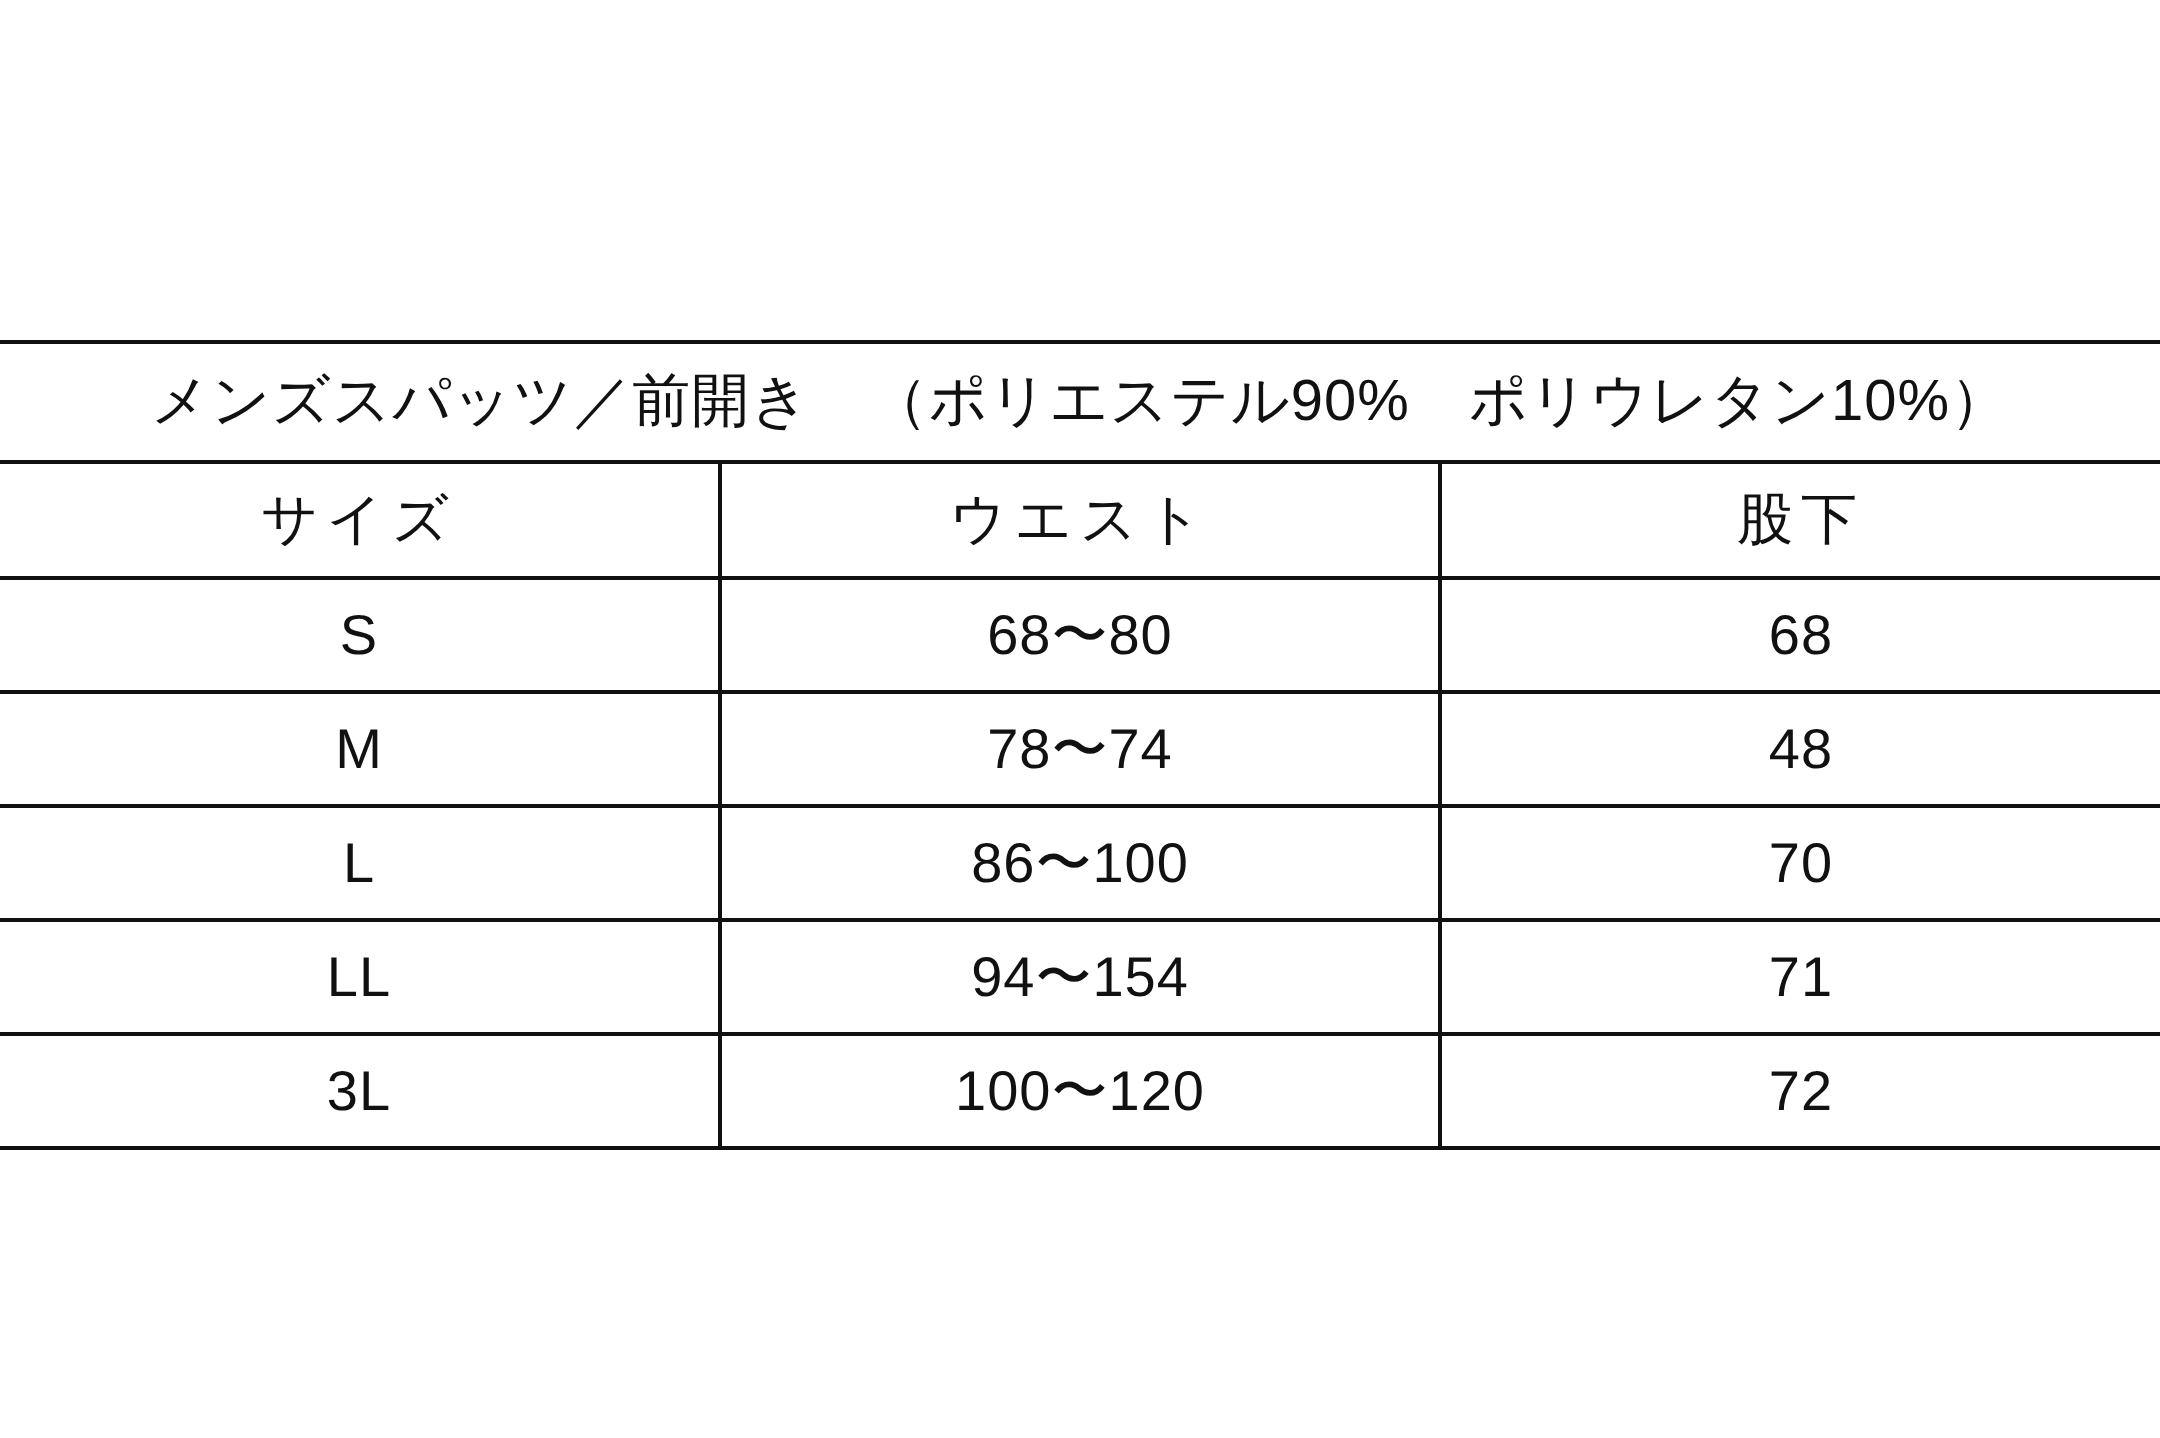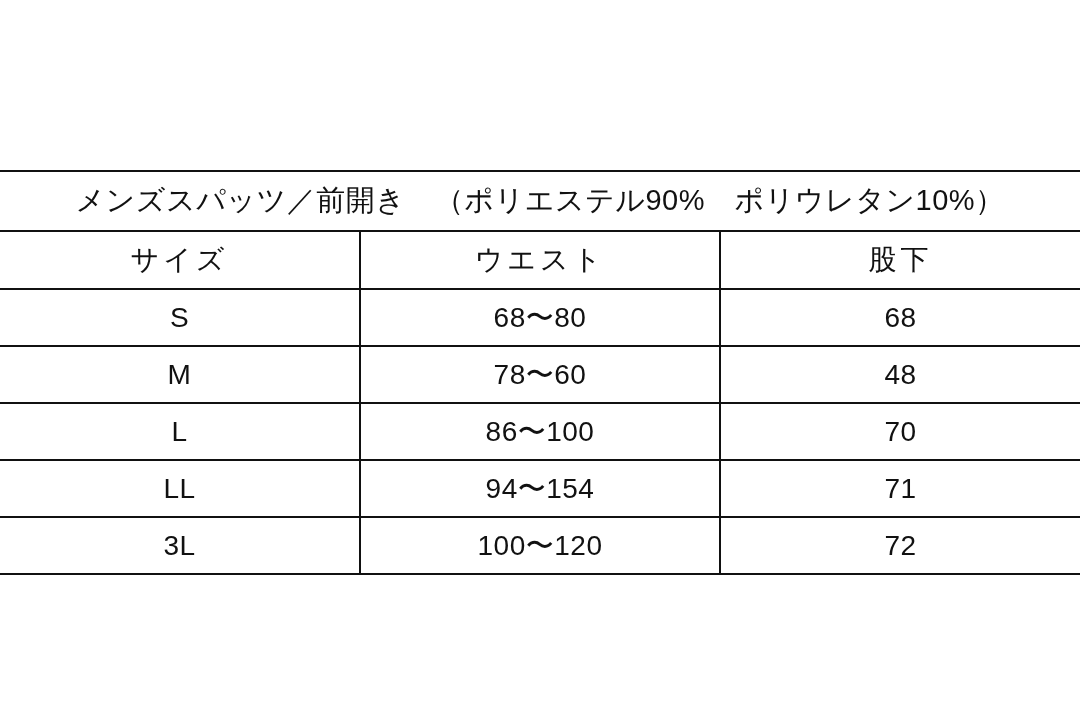--- a/index.html
+++ b/index.html
@@ -76,21 +76,21 @@
         <td class="head-cell col-waist vsep-right">ウエスト</td>
         <td class="head-cell col-inseam">股下</td>
       </tr>
       <tr>
         <td class="body-cell col-size vsep-right">S</td>
         <td class="body-cell col-waist vsep-right">68〜80</td>
         <td class="body-cell col-inseam">68</td>
       </tr>
       <tr>
         <td class="body-cell col-size vsep-right">M</td>
-        <td class="body-cell col-waist vsep-right">78〜60</td>
+        <td class="body-cell col-waist vsep-right">78〜74</td>
         <td class="body-cell col-inseam">48</td>
       </tr>
       <tr>
         <td class="body-cell col-size vsep-right">L</td>
         <td class="body-cell col-waist vsep-right">86〜100</td>
         <td class="body-cell col-inseam">70</td>
       </tr>
       <tr>
         <td class="body-cell col-size vsep-right">LL</td>
         <td class="body-cell col-waist vsep-right">94〜154</td>

